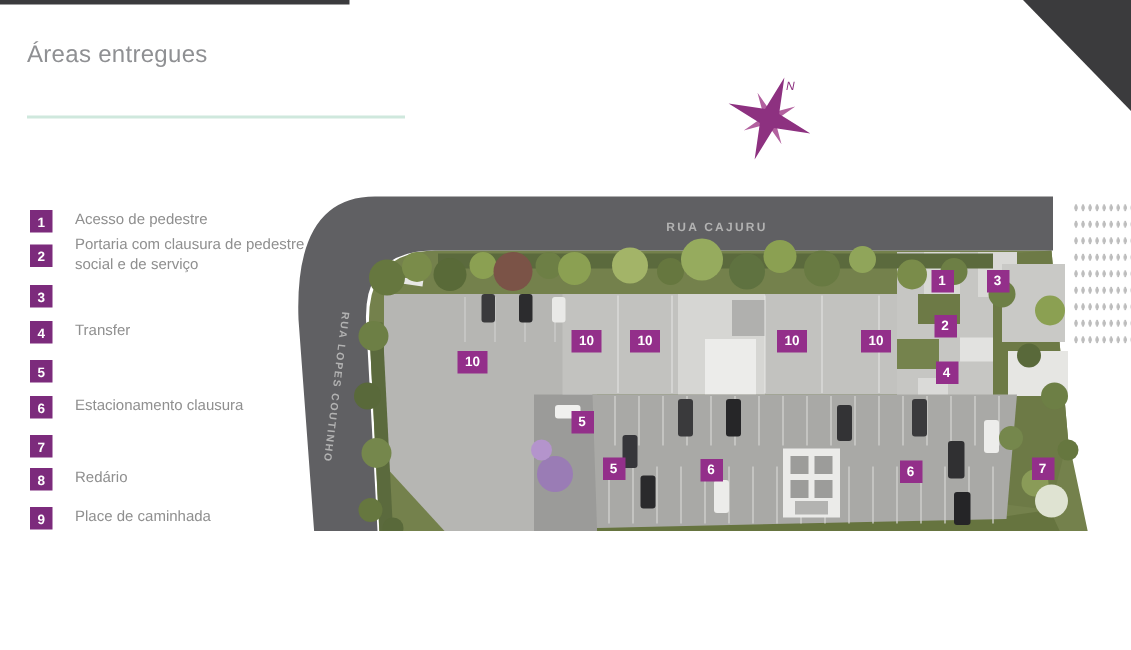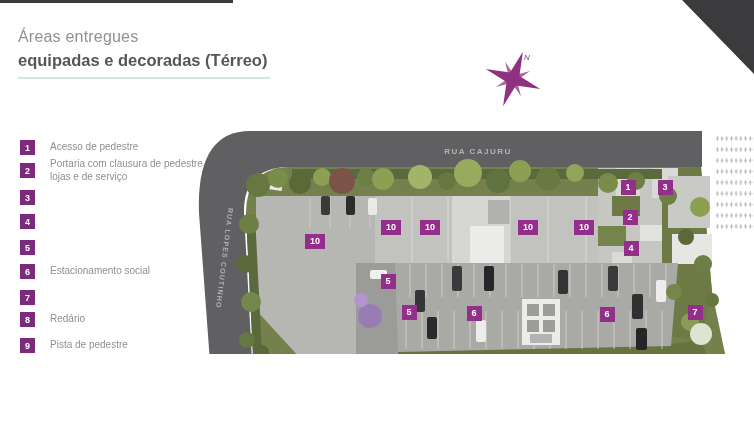--- a/index.html
+++ b/index.html
@@ -46,56 +46,56 @@
 </style>
 </head>
 <body>
 
 <div class="stage">
 
   <div class="top-strip"></div>
 
   <div class="title-block">
     <div class="title-l1">Áreas entregues</div>
-    <div class="title-l2">equipadas e decoradas (Térreo)</div>
   </div>
   <div class="title-rule"></div>
 
   <div class="legend">
       <div class="li">
         <span class="num" style="background: rgb(124, 43, 124);">1</span>
         <span class="lab">Acesso de pedestre</span>
       </div>
       <div class="li">
         <span class="num" style="background: rgb(124, 43, 124);">2</span>
-        <span class="lab">Portaria com clausura de pedestre lojas e de serviço</span>
+        <span class="lab">Portaria com clausura de pedestre social e de serviço</span>
       </div>
       <div class="li">
         <span class="num" style="background: rgb(124, 43, 124);">3</span>
       </div>
       <div class="li">
         <span class="num" style="background: rgb(124, 43, 124);">4</span>
+        <span class="lab">Transfer</span>
       </div>
       <div class="li">
         <span class="num" style="background: rgb(124, 43, 124);">5</span>
       </div>
       <div class="li">
         <span class="num" style="background: rgb(124, 43, 124);">6</span>
-        <span class="lab">Estacionamento social</span>
+        <span class="lab">Estacionamento clausura</span>
       </div>
       <div class="li">
         <span class="num" style="background: rgb(124, 43, 124);">7</span>
       </div>
       <div class="li">
         <span class="num" style="background: rgb(124, 43, 124);">8</span>
         <span class="lab">Redário</span>
       </div>
       <div class="li">
         <span class="num" style="background: rgb(124, 43, 124);">9</span>
-        <span class="lab">Pista de pedestre</span>
+        <span class="lab">Place de caminhada</span>
       </div>
       <div class="li">
         <span class="num" style="background: rgb(124, 43, 124);">10</span>
       </div>
     </div>
 
   <svg class="plan-svg" viewBox="0 0 754 433">
 
     <g>
       <path d="M290,167 Q245,168 246,215 L253,357 L352,357 L382,388 L438,426 L741,429 L712,292 L701,167 Z" fill="#74814c"></path>

